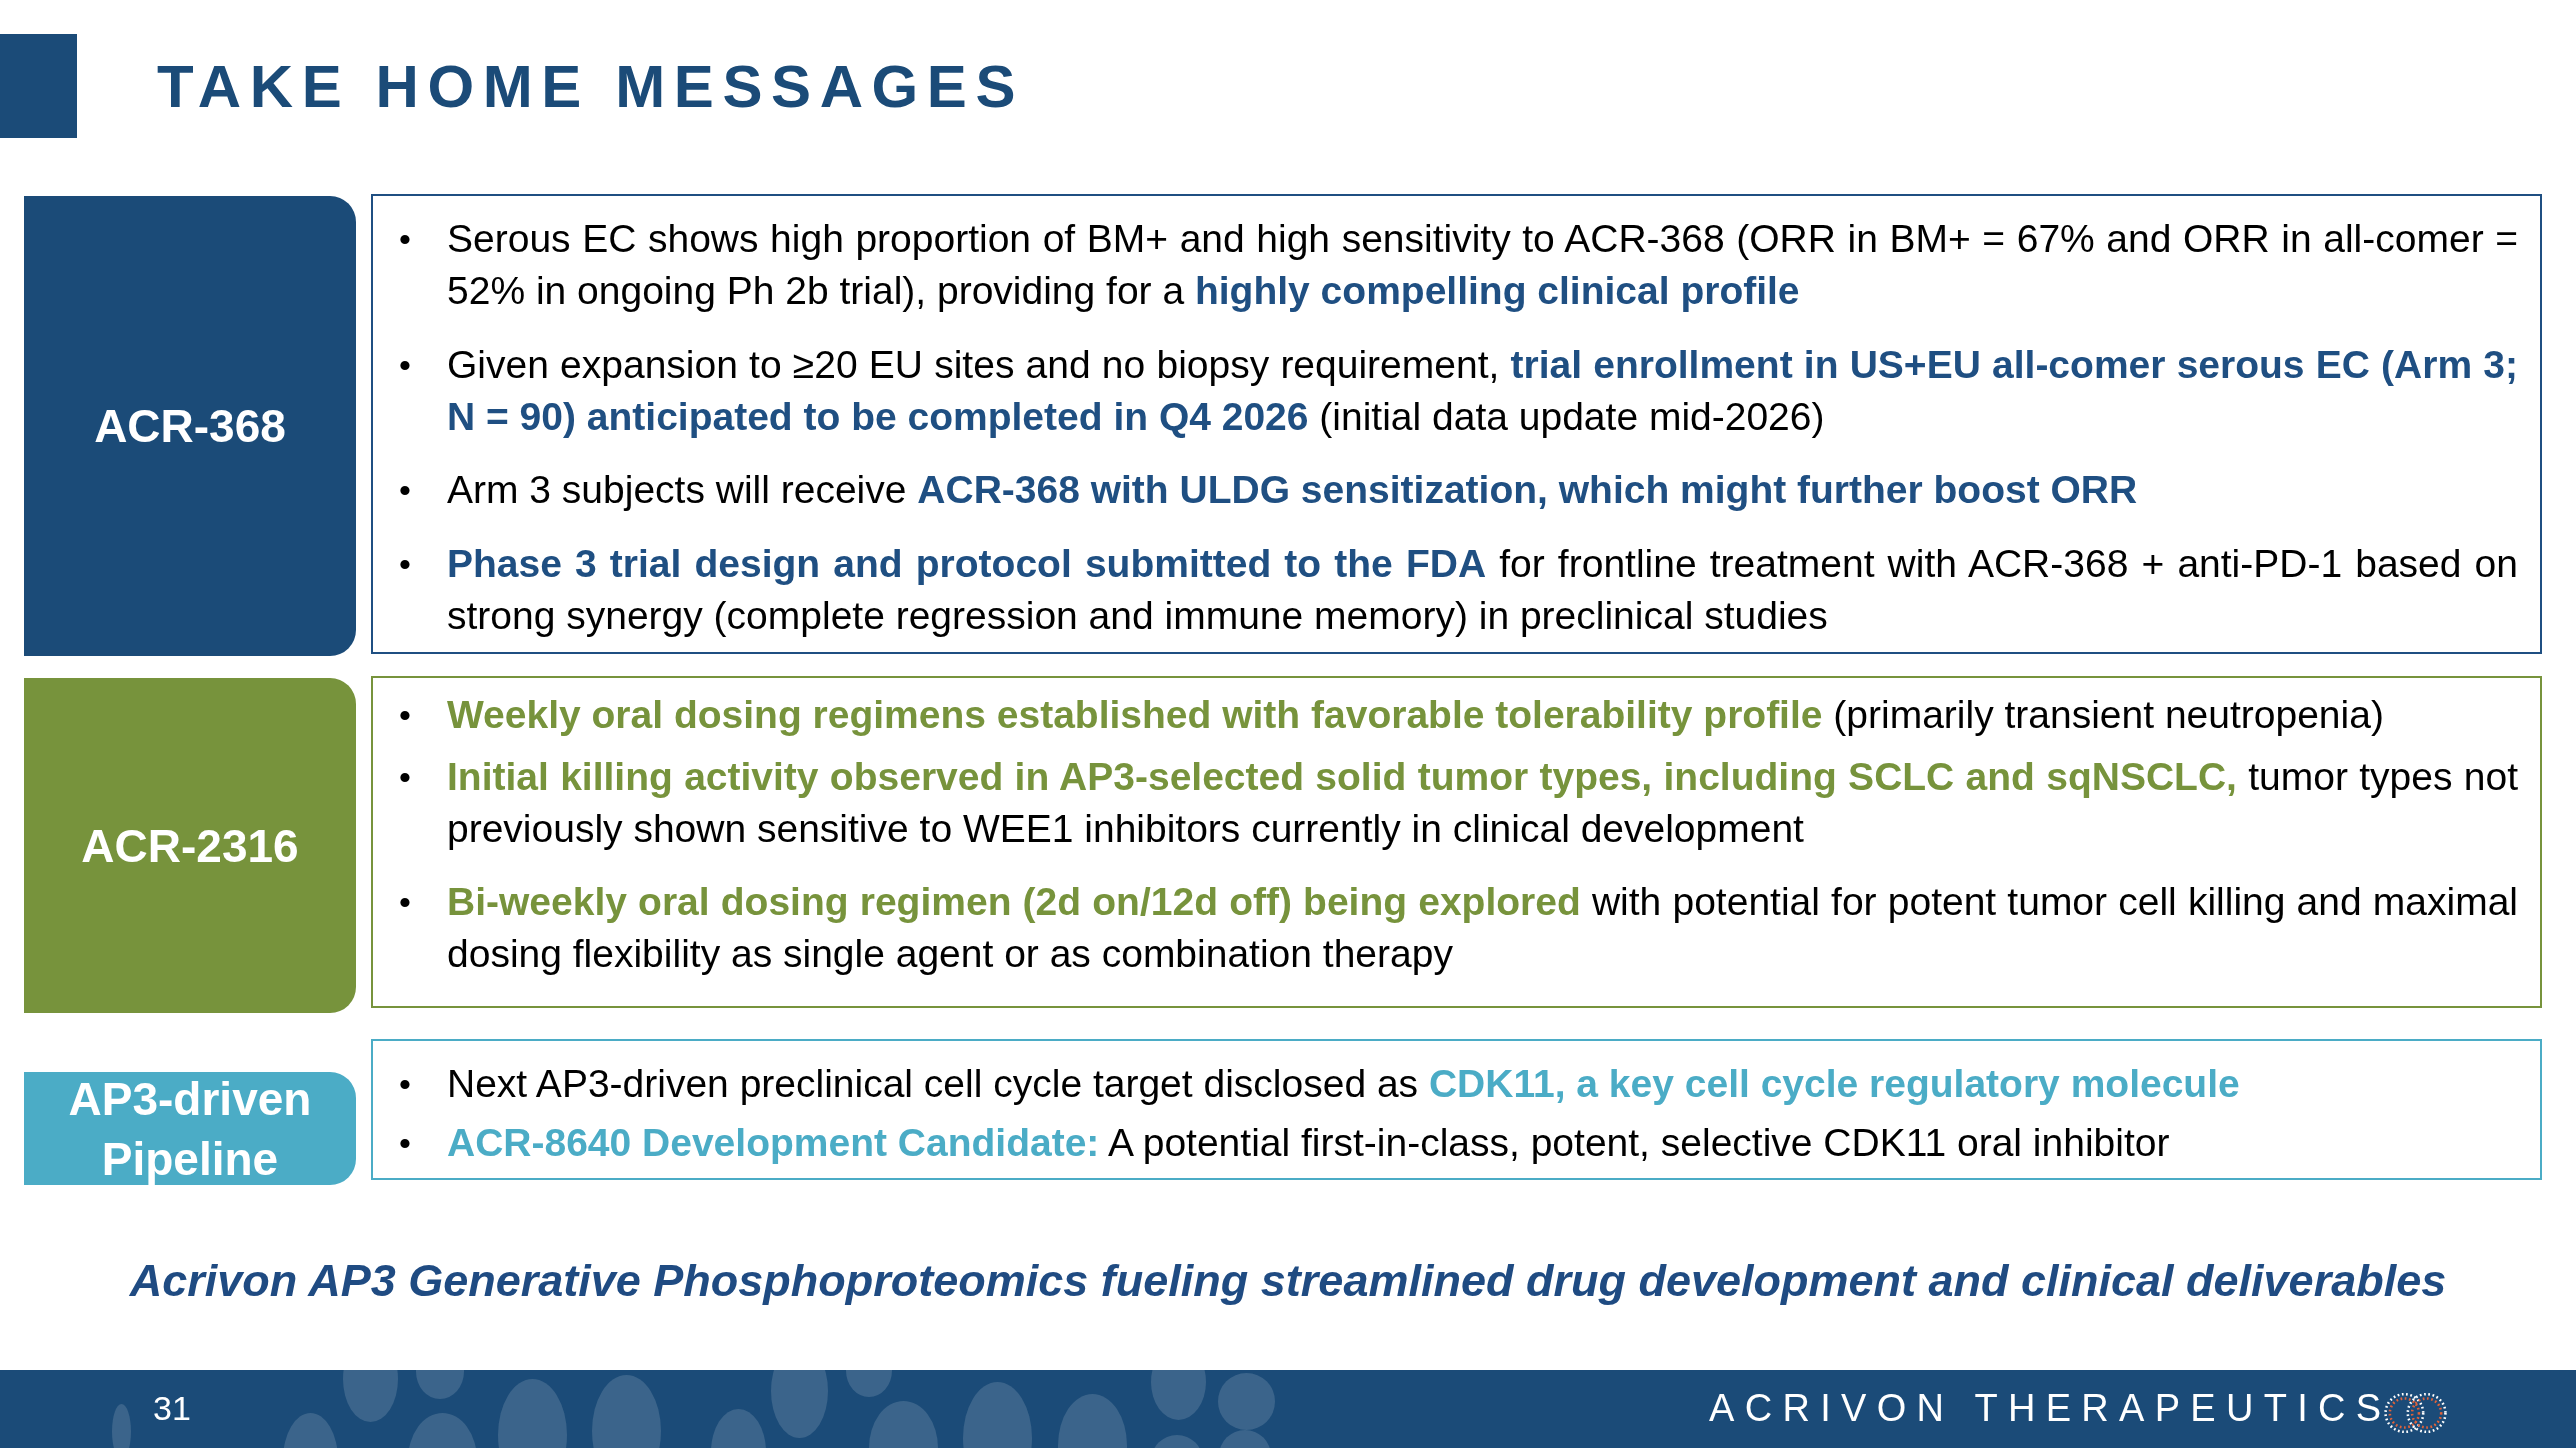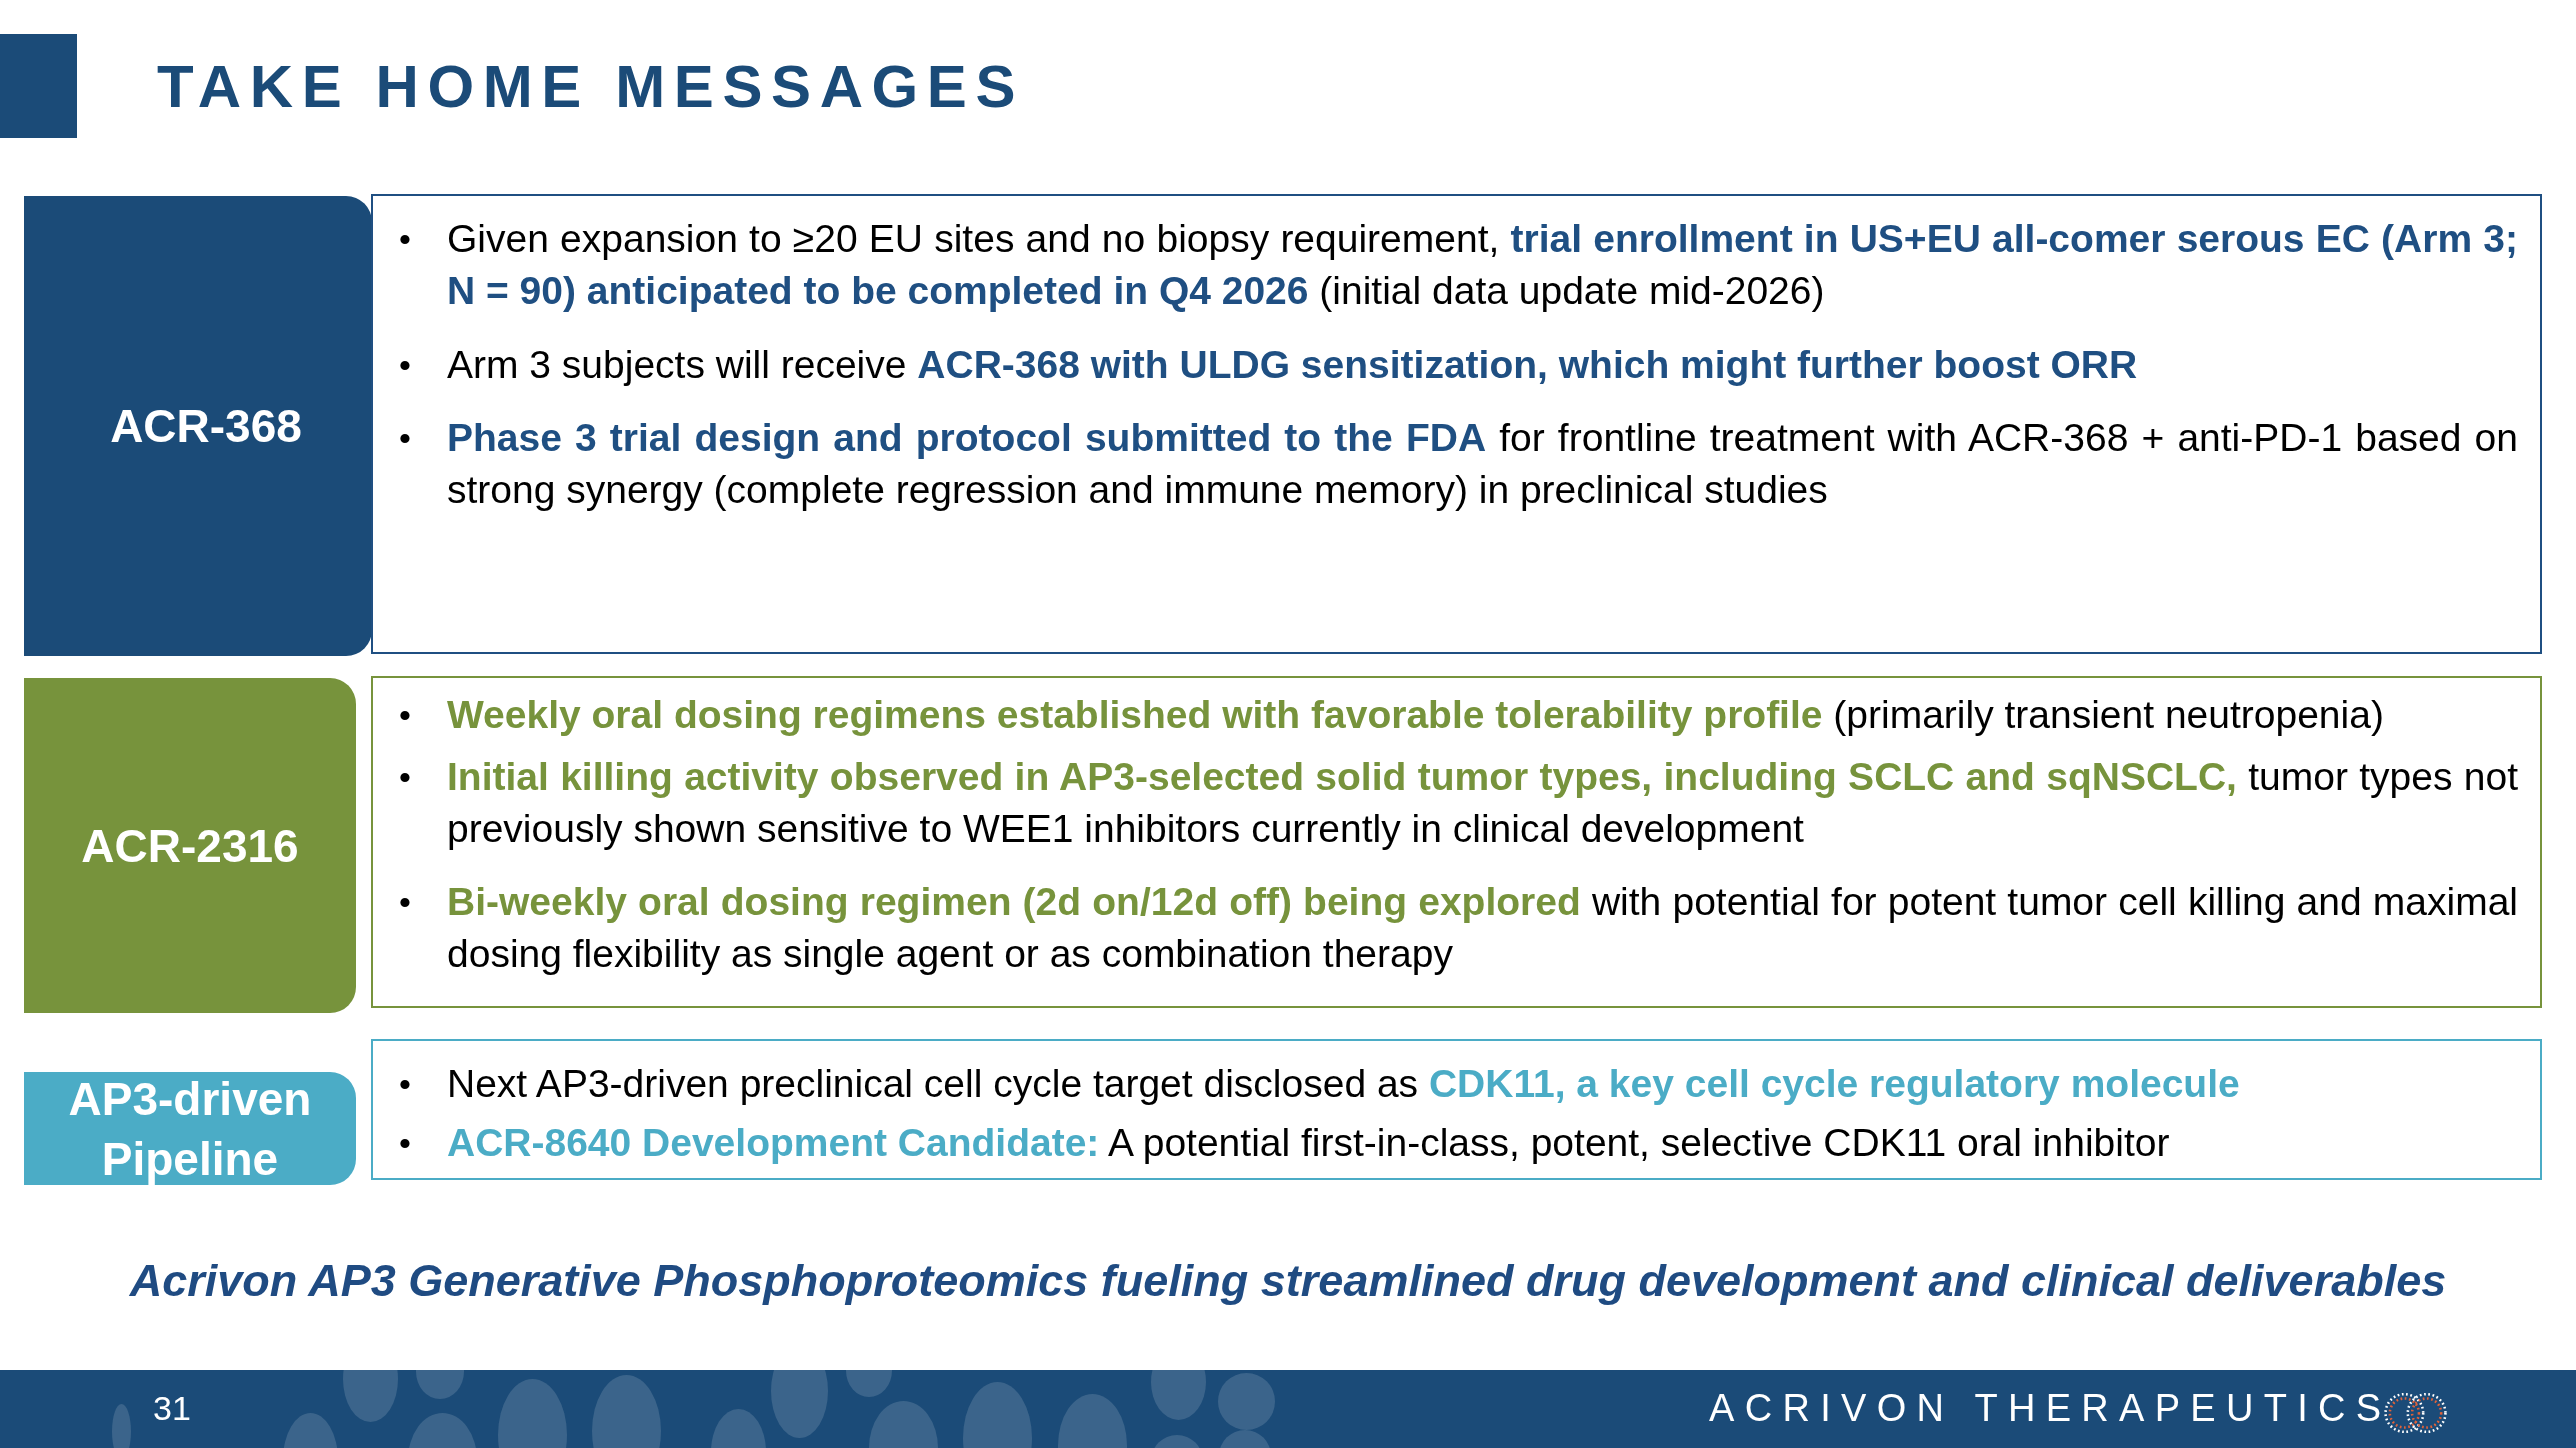--- a/index.html
+++ b/index.html
@@ -31,21 +31,21 @@
   }
   .bullets { list-style: none; margin: 0; padding: 0; position: absolute; left: 0; right: 0; }
   .bullet {
     position: relative; padding-left: 74px; padding-right: 22px;
     font-size: 39px; line-height: 52px; text-align: justify;
   }
   .bullet::before {
     content: "\2022"; position: absolute; left: 26px; top: 0; font-size: 34px;
   }
   .hl { font-weight: bold; }
-  .blue .label-block { background: #1b4b78; padding-left: 16px; }
+  .blue .label-block { background: #1b4b78; }
   .blue .content-box { border-color: #1f4f82; }
   .blue .hl { color: #1f4f82; }
   .green .label-block { background: #77933c; }
   .green .content-box { border-color: #77933c; }
   .green .hl { color: #77933c; }
   .teal .label-block { background: #4bacc6; }
   .teal .content-box { border-color: #4bacc6; }
   .teal .hl { color: #4bacc6; }
 
   .tagline {
@@ -71,20 +71,23 @@
 
 <div class="title-block"></div>
 <h1 class="page-title">TAKE HOME MESSAGES</h1>
 
 <div class="section blue" style="top:196px; height:460px;">
   <div class="label-block">
     <span>ACR-368</span>
   </div>
   <div class="content-box" style="top:-1.7px; bottom:1.7px;">
     <ul class="bullets" style="top:17px;">
+      <li class="bullet" style="margin-bottom:21.5px;">
+        <span>Serous EC shows high proportion of BM+ and high sensitivity to ACR-368 (ORR in BM+ = 67% and ORR in all-comer = 52% in ongoing Ph 2b trial), providing for a </span><span class="hl">highly compelling clinical profile</span>
+      </li>
       <li class="bullet" style="margin-bottom:21.5px;">
         <span>Given expansion to ≥20 EU sites and no biopsy requirement, </span><span class="hl">trial enrollment in US+EU all-comer serous EC (Arm 3; N = 90) anticipated to be completed in Q4 2026</span><span> (initial data update mid-2026)</span>
       </li>
       <li class="bullet" style="margin-bottom:21.5px;">
         <span>Arm 3 subjects will receive </span><span class="hl">ACR-368 with ULDG sensitization, which might further boost ORR</span>
       </li>
       <li class="bullet">
         <span class="hl">Phase 3 trial design and protocol submitted to the FDA</span><span> for frontline treatment with ACR-368 + anti-PD-1 based on strong synergy (complete regression and immune memory) in preclinical studies</span>
       </li>
     </ul>

